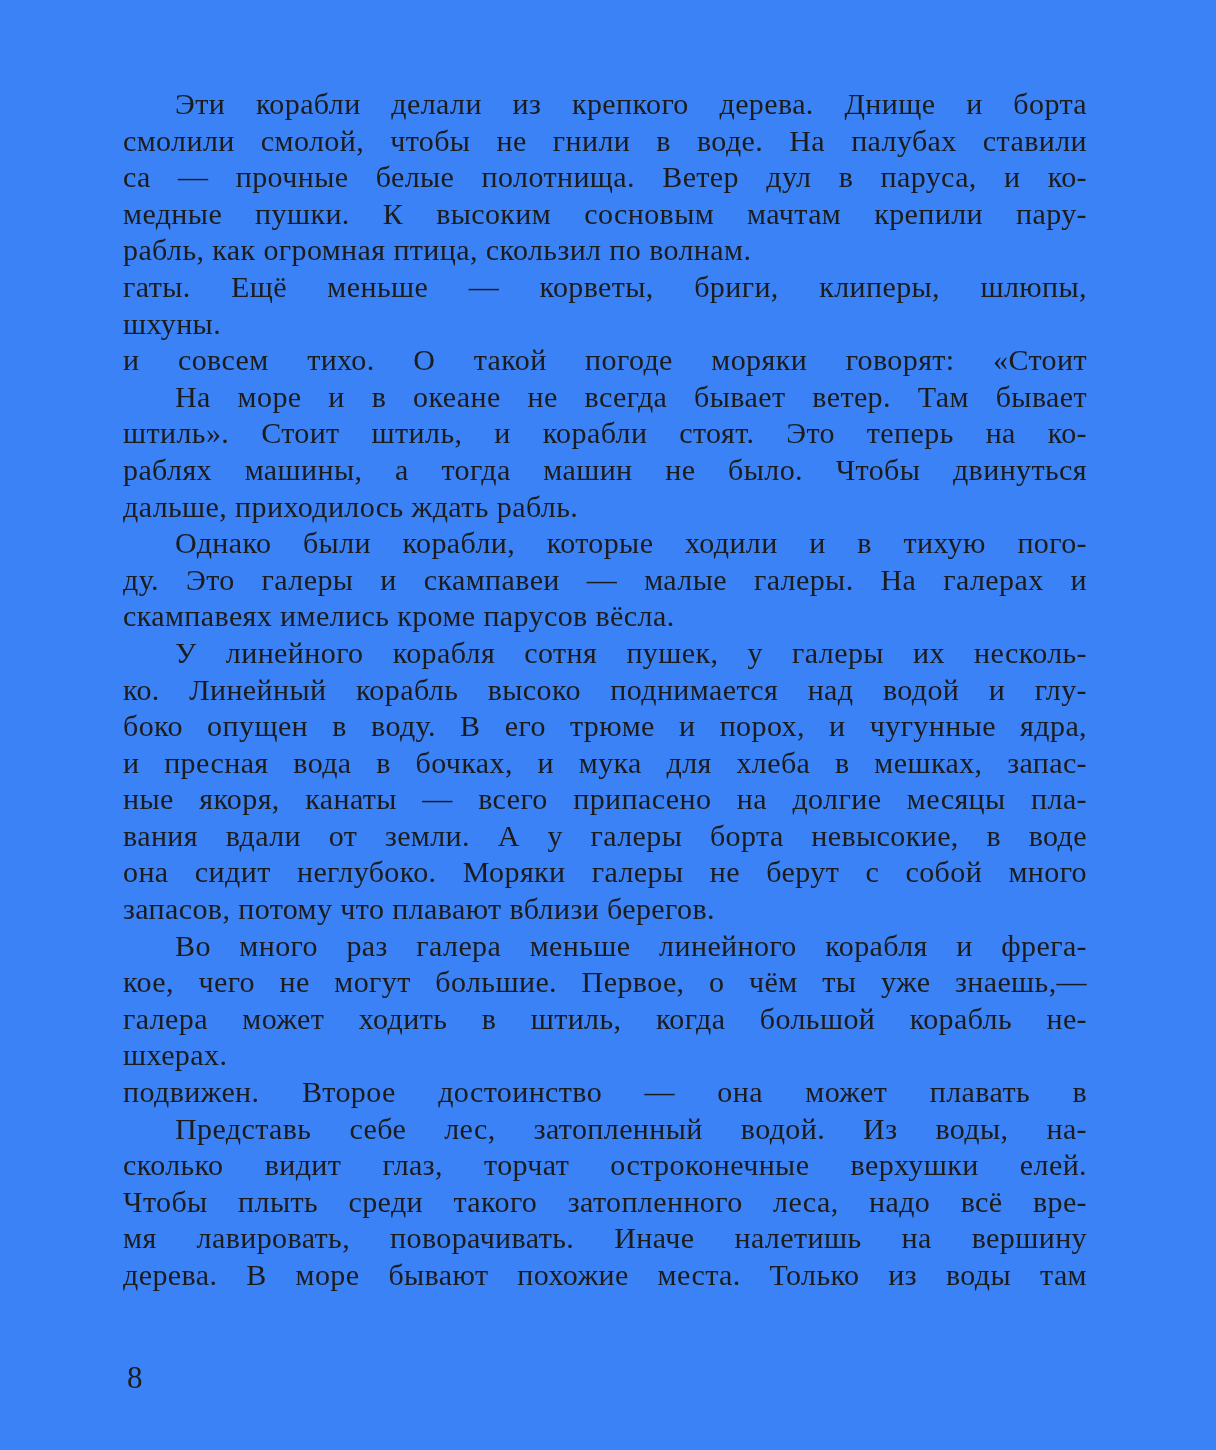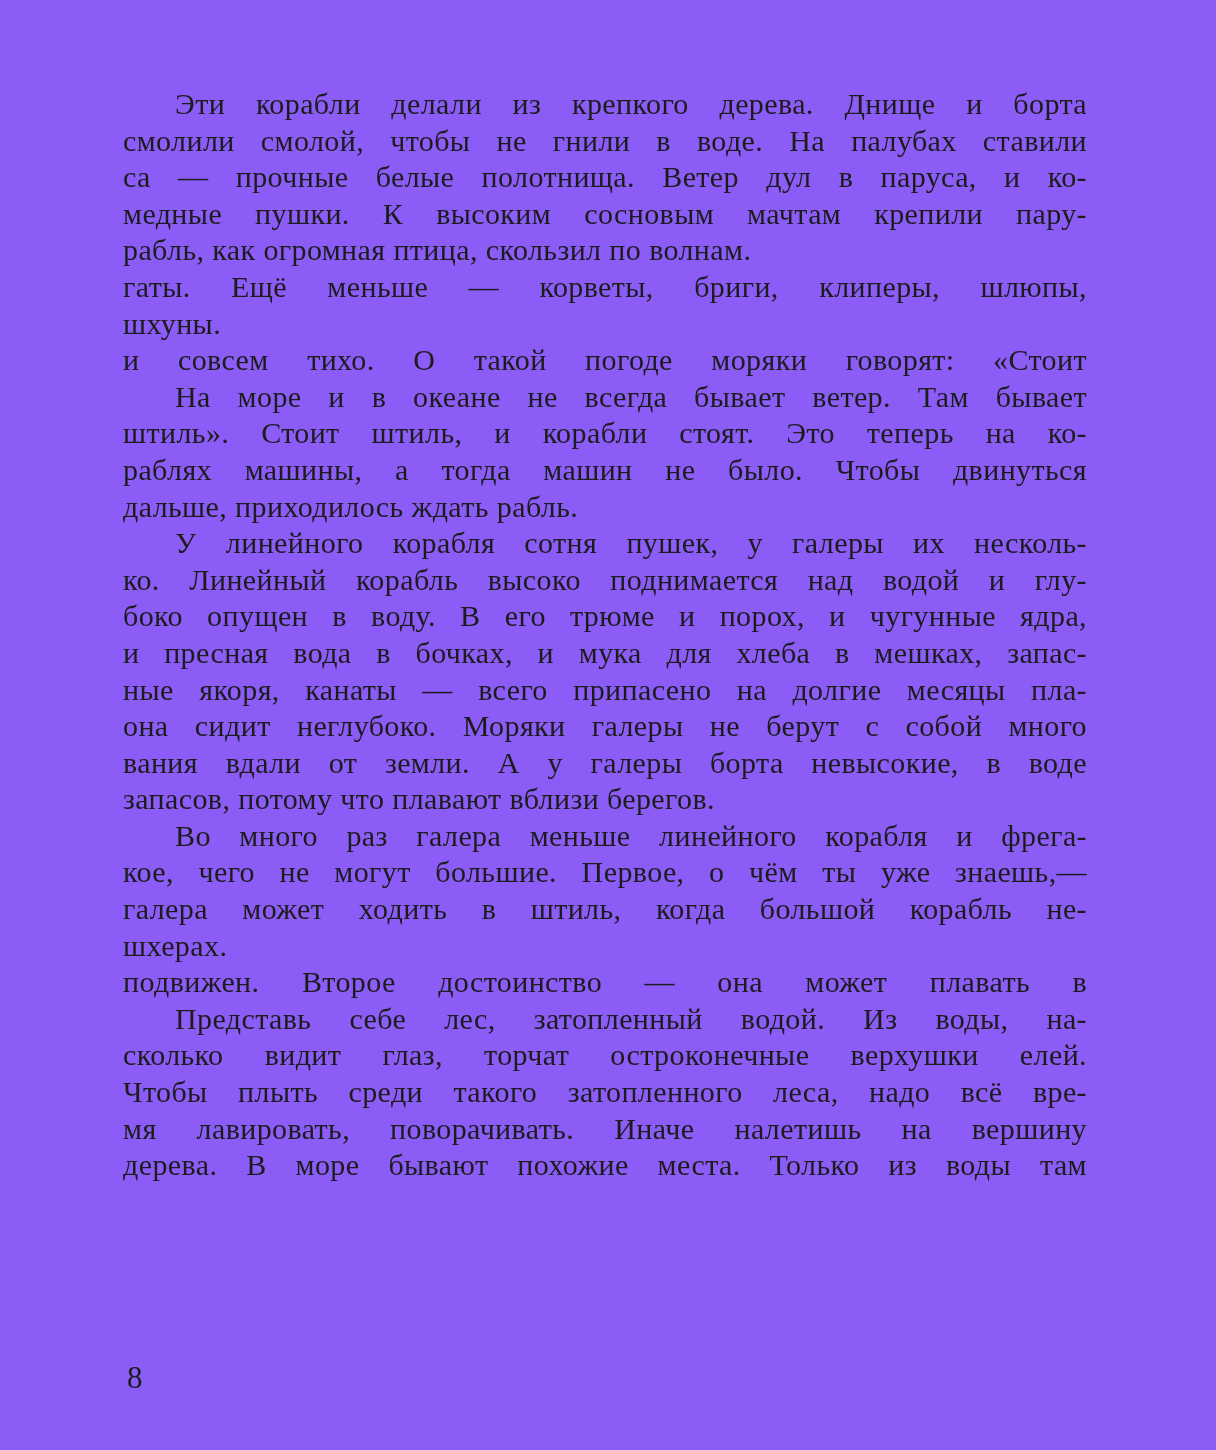--- a/index.html
+++ b/index.html
@@ -11,21 +11,21 @@
     height: 1450px;
     position: relative;
     background: #ffffff;
     font-family: "Liberation Serif", serif;
     color: #1c1c1c;
     overflow: hidden;
   }
   .scan-page {
     position: absolute;
     inset: 0;
-    background: #8b5cf6;
+    background: #3b82f6;
     text-decoration: underline;
   }
   .text-block {
     position: absolute;
     left: 123px;
     top: 86px;
     width: 964px;
     font-size: 30px;
     line-height: 36.6px;
     letter-spacing: 0.4px;
@@ -74,29 +74,34 @@
     </div>
 
     <div class="para">
       <div class="line">и совсем тихо. О такой погоде моряки говорят: «Стоит</div>
       <div class="line first">На море и в океане не всегда бывает ветер. Там бывает</div>
       <div class="line">штиль». Стоит штиль, и корабли стоят. Это теперь на ко-</div>
       <div class="line">раблях машины, а тогда машин не было. Чтобы двинуться</div>
       <div class="line last">дальше, приходилось ждать рабль.</div>
     </div>
 
+    <div class="para">
+      <div class="line first">Однако были корабли, которые ходили и в тихую пого-</div>
+      <div class="line">ду. Это галеры и скампавеи — малые галеры. На галерах и</div>
+      <div class="line last">скампавеях имелись кроме парусов вёсла.</div>
+    </div>
 
     <div class="para">
       <div class="line first">У линейного корабля сотня пушек, у галеры их несколь-</div>
       <div class="line">ко. Линейный корабль высоко поднимается над водой и глу-</div>
       <div class="line">боко опущен в воду. В его трюме и порох, и чугунные ядра,</div>
       <div class="line">и пресная вода в бочках, и мука для хлеба в мешках, запас-</div>
       <div class="line">ные якоря, канаты — всего припасено на долгие месяцы пла-</div>
+      <div class="line">вания вдали от земли. А у галеры борта невысокие, в воде</div>
       <div class="line">она сидит неглубоко. Моряки галеры не берут с собой много</div>
-      <div class="line">вания вдали от земли. А у галеры борта невысокие, в воде</div>
       <div class="line last">запасов, потому что плавают вблизи берегов.</div>
     </div>
 
     <div class="para">
       <div class="line first">Во много раз галера меньше линейного корабля и фрега-</div>
       <div class="line">кое, чего не могут большие. Первое, о чём ты уже знаешь,—</div>
       <div class="line">галера может ходить в штиль, когда большой корабль не-</div>
       <div class="line last">шхерах.</div>
       <div class="line">подвижен. Второе достоинство — она может плавать в</div>
     </div>

